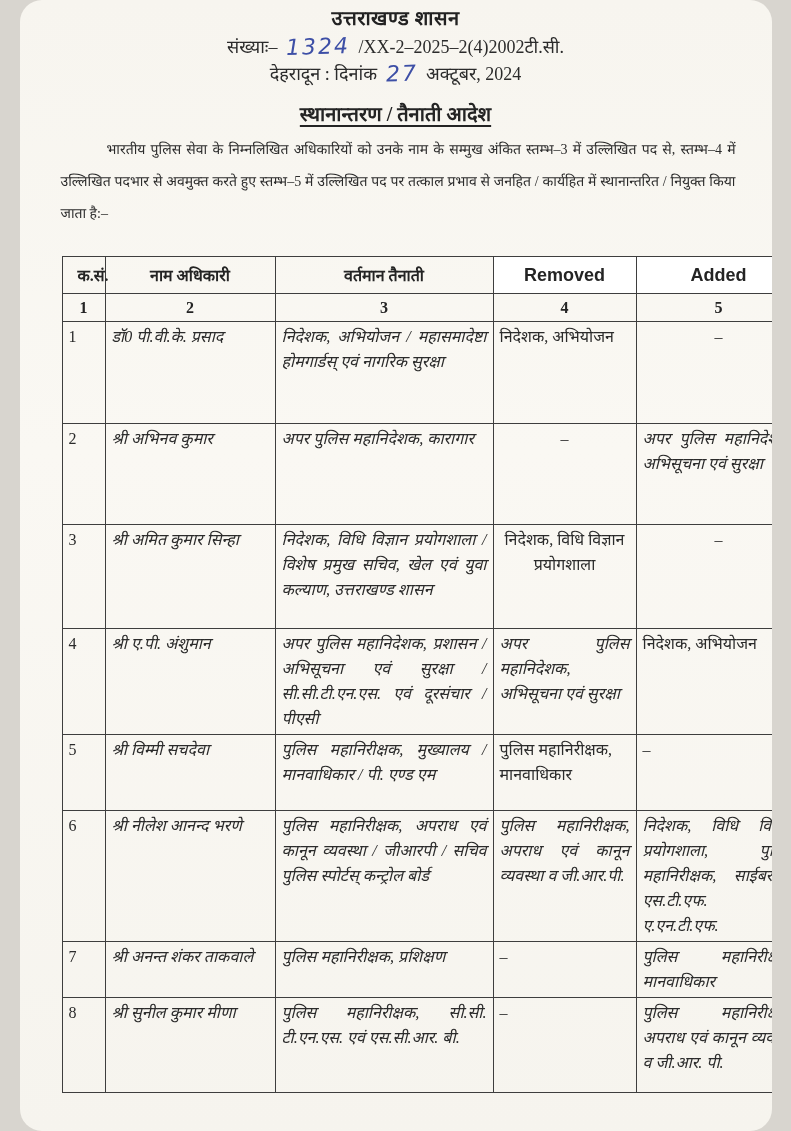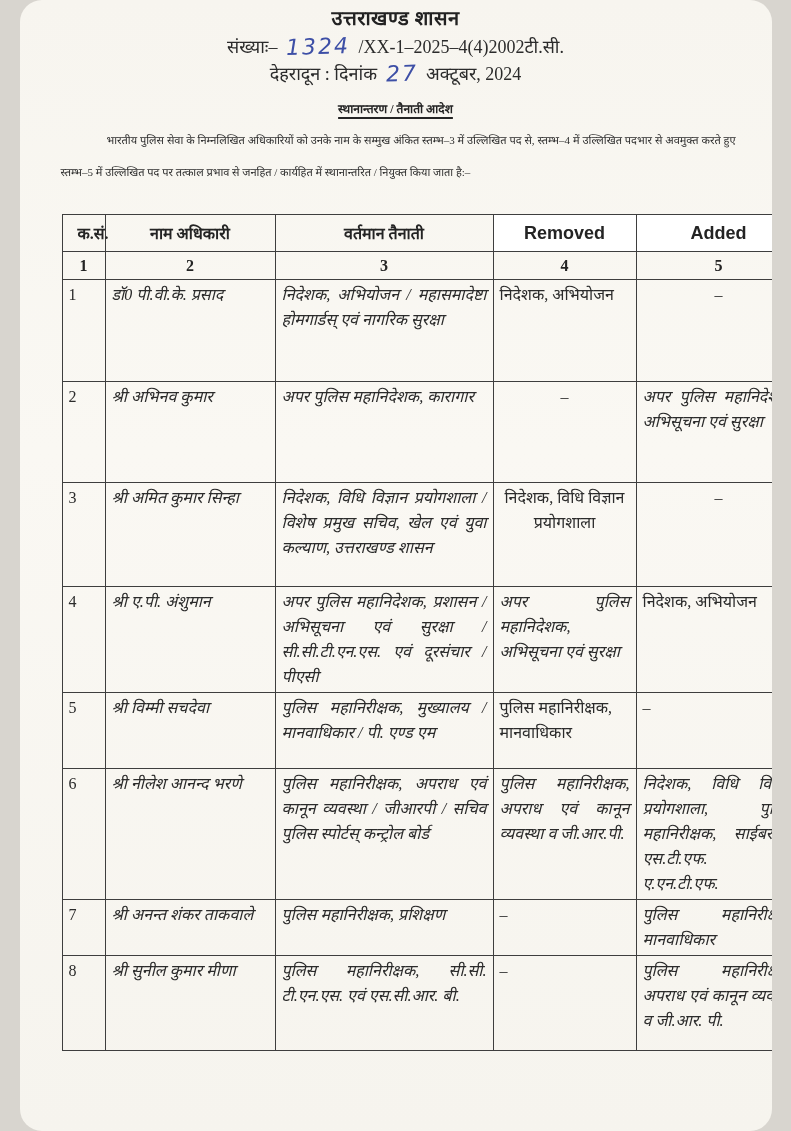--- a/index.html
+++ b/index.html
@@ -25,32 +25,32 @@
     font-style:italic;
     font-size:22px;
     color:#3d4fa6;
     transform:rotate(-2deg) translateY(1px);
     letter-spacing:2px;
     padding:0 4px;
   }
   
   .order-title{
     text-align:center;
-    font-size:12px; font-weight:700;
+    font-size:20px; font-weight:700;
     margin-top:15px;
     color:#242424;
   }
   .order-title span{
     text-decoration:underline;
     text-underline-offset:4px;
     text-decoration-thickness:1.5px;
   }
   .order-body{
     margin:7px 36px 0 41px;
-    font-size:11px;
+    font-size:14px;
     line-height:32px;
     text-align:justify;
     text-indent:46px;
     color:#2b2b2b;
   }
   
   table.transfer{
     margin:26px 0 0 42px;
     width:739px;
     border-collapse:collapse;
@@ -95,21 +95,21 @@
 </head>
 <body>
 
 <div class="page">
 
   <div class="letterhead">
     <div class="org">उत्तराखण्ड शासन</div>
     <div class="refline">
       <span>संख्याः–</span>
       <span class="hand">1324</span>
-      <span>/XX-1–2025–4(4)2002टी.सी.</span>
+      <span>/XX-2–2025–2(4)2002टी.सी.</span>
     </div>
     <div class="dateline">
       <span>देहरादून : दिनांक</span>
       <span class="hand">27</span>
       <span>अक्टूबर, 2024</span>
     </div>
   </div>
 
   <div class="order-title">
     <span>स्थानान्तरण / तैनाती आदेश</span>

